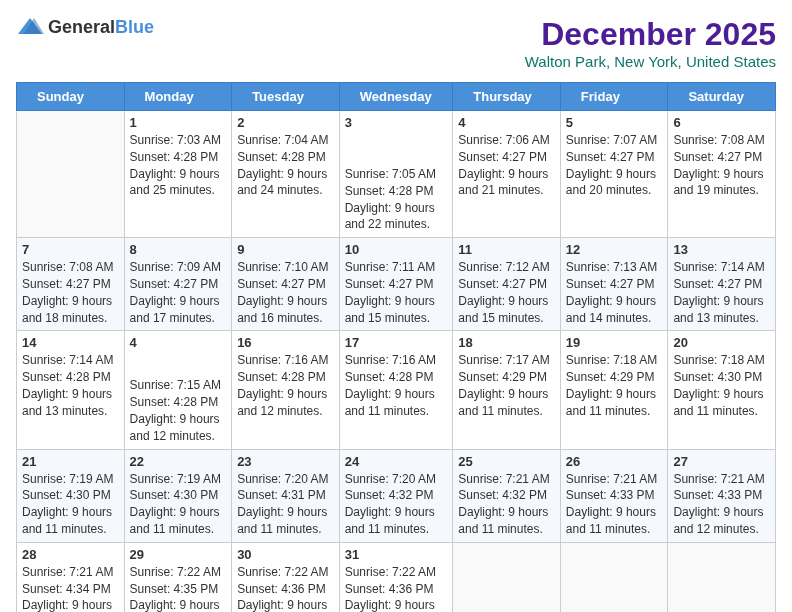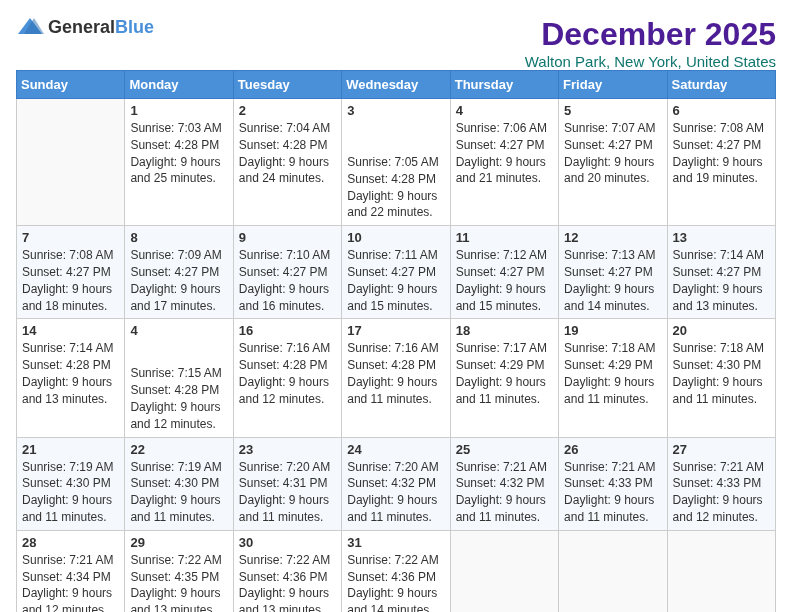--- a/index.html
+++ b/index.html
@@ -7,20 +7,21 @@
       font-family: Arial, sans-serif;
       background: #fff;
       width: 792px;
       min-height: 612px;
       padding: 16px;
     }
     .header-area {
       display: flex;
       justify-content: space-between;
       align-items: flex-start;
+      margin-bottom: 12px;
     }
     .logo {
       display: flex;
       align-items: center;
       gap: 4px;
     }
     .logo-text-general {
       font-size: 18px;
       font-weight: bold;
       color: #333;
@@ -50,21 +51,21 @@
     .calendar {
       width: 100%;
       border-collapse: collapse;
       border: 1px solid #ccc;
     }
     .calendar th {
       background-color: #4a90d9;
       color: #fff;
       font-size: 13px;
       font-weight: bold;
-      padding: 6px 4px;
+      padding: 6px 20px;
       text-align: left;
       border: 1px solid #3a7bc8;
     }
     .calendar td {
       width: 107px;
       vertical-align: top;
       border: 1px solid #ccc;
       padding: 4px 5px;
       font-size: 10.5px;
       color: #333;

